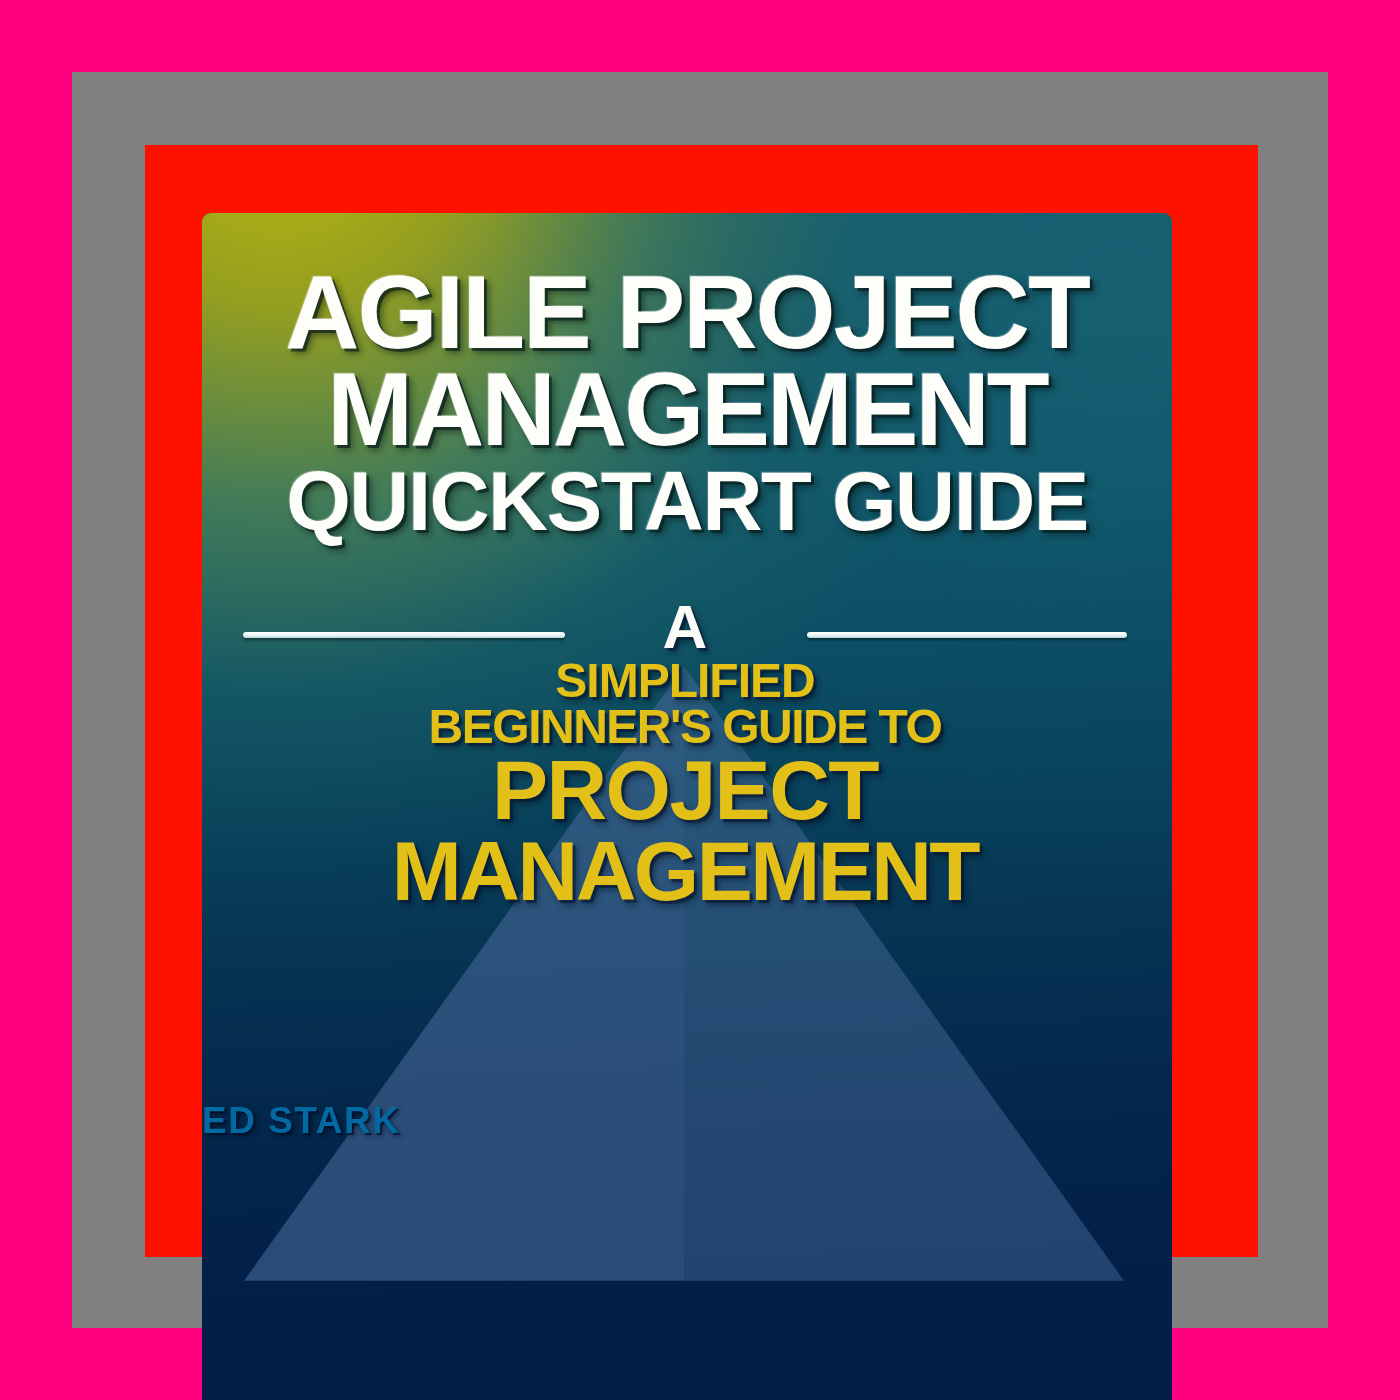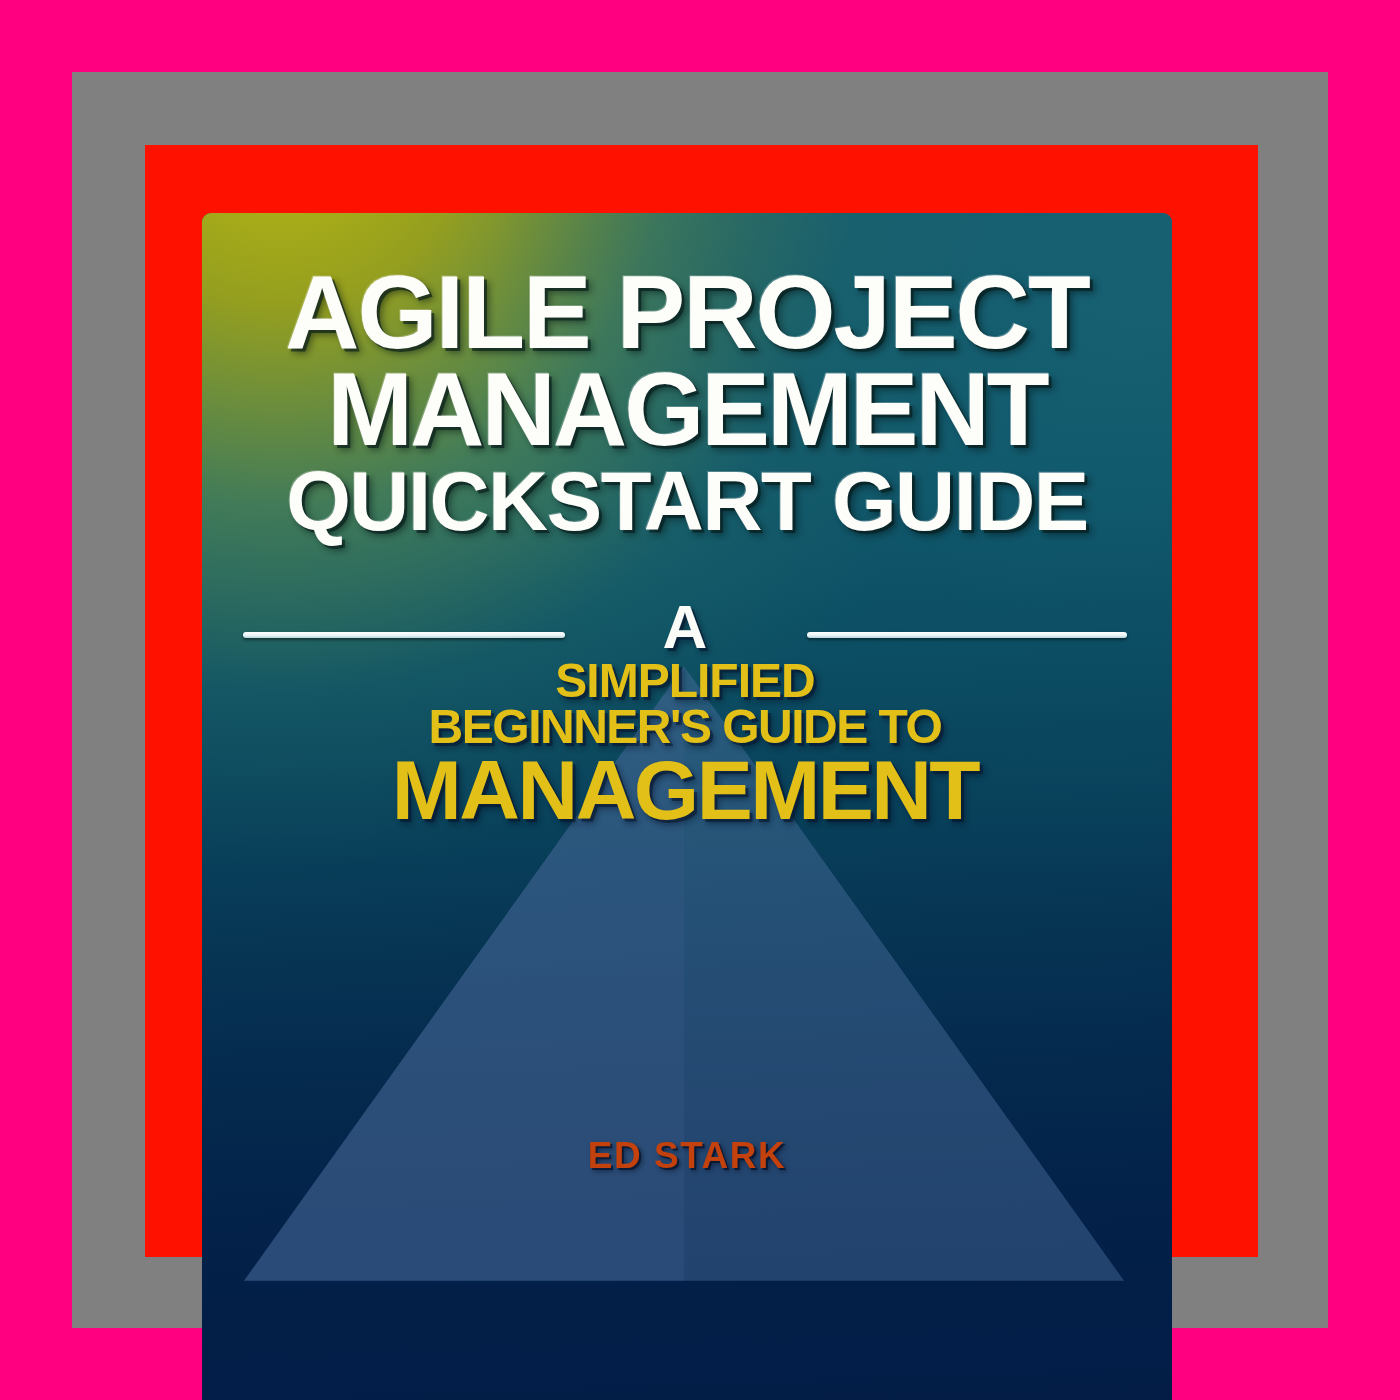--- a/index.html
+++ b/index.html
@@ -179,32 +179,30 @@
   .s-agile    { font-size: 80px; line-height: 1.02; letter-spacing: -1px; margin-top: 4px; }
   .s-project  { font-size: 84px; line-height: 0.96; letter-spacing: -1.5px; }
   .s-mgmt     { font-size: 84px; line-height: 0.97; letter-spacing: -2.5px; }
 
   
   .author {
     position: absolute;
     left: 0;
     top: 887px;
     width: 100%;
-    text-align: center;
-    color: #c2410c;
+    color: #0369a1;
     font-family: "Liberation Sans Narrow", "Liberation Sans", sans-serif;
     font-weight: bold;
     font-size: 37px;
     letter-spacing: 1.5px;
     text-transform: uppercase;
     text-shadow:
       2px 2px 0 rgba(4,16,40,0.7),
       3px 3px 5px rgba(0,6,24,0.5);
     white-space: nowrap;
-    margin-top: 35px;
   }
 </style>
 </head>
 <body>
 
 <div class="canvas">
 
   <div class="mat-magenta"></div>
   <div class="mat-gray"></div>
   <div class="mat-red"></div>
@@ -227,19 +225,20 @@
 
     <div class="rule-row">
       <div class="rule rule-left"></div>
       <div class="rule rule-right"></div>
     </div>
 
     <div class="sub-block">
       <span class="sub-line sub-white s-a">A</span>
       <span class="sub-line sub-gold s-simp">SIMPLIFIED</span>
       <span class="sub-line sub-gold s-beg">BEGINNER'S GUIDE TO</span>
+      <span class="sub-line sub-gold s-project">PROJECT</span>
       <span class="sub-line sub-gold s-mgmt">MANAGEMENT</span>
     </div>
 
     <div class="author">ED STARK</div>
 
   </div>
 </div>
 
 </body></html>

